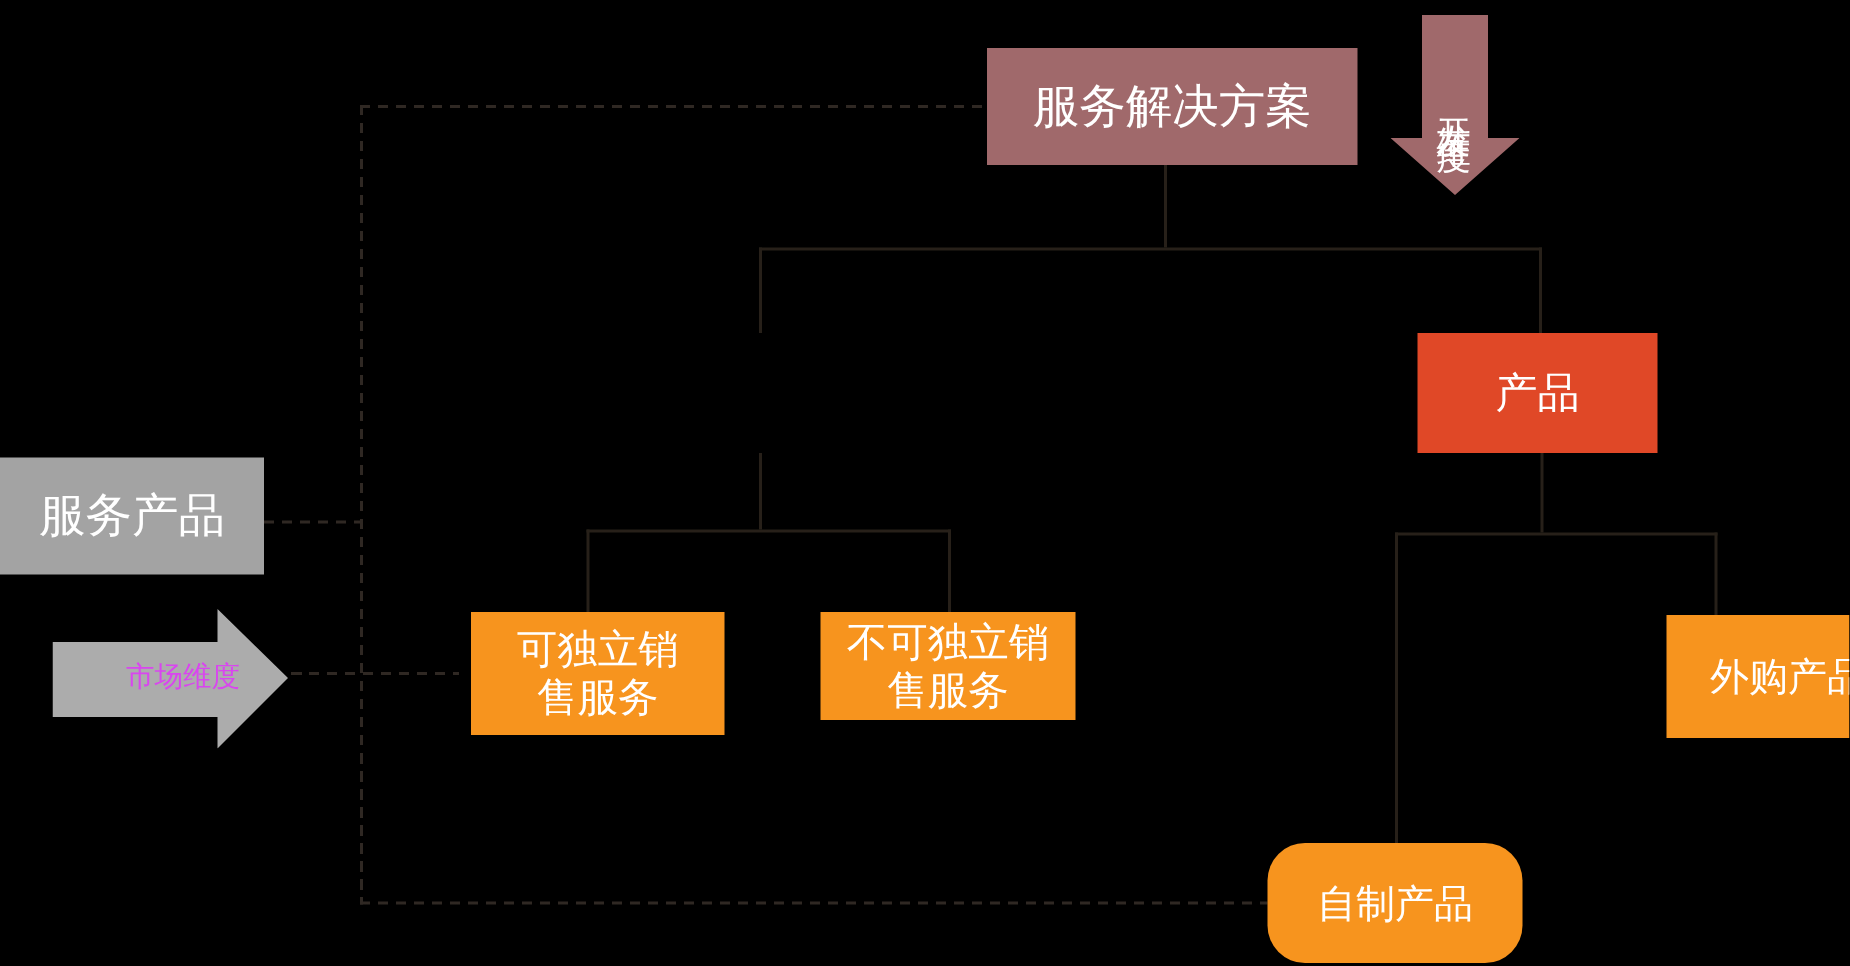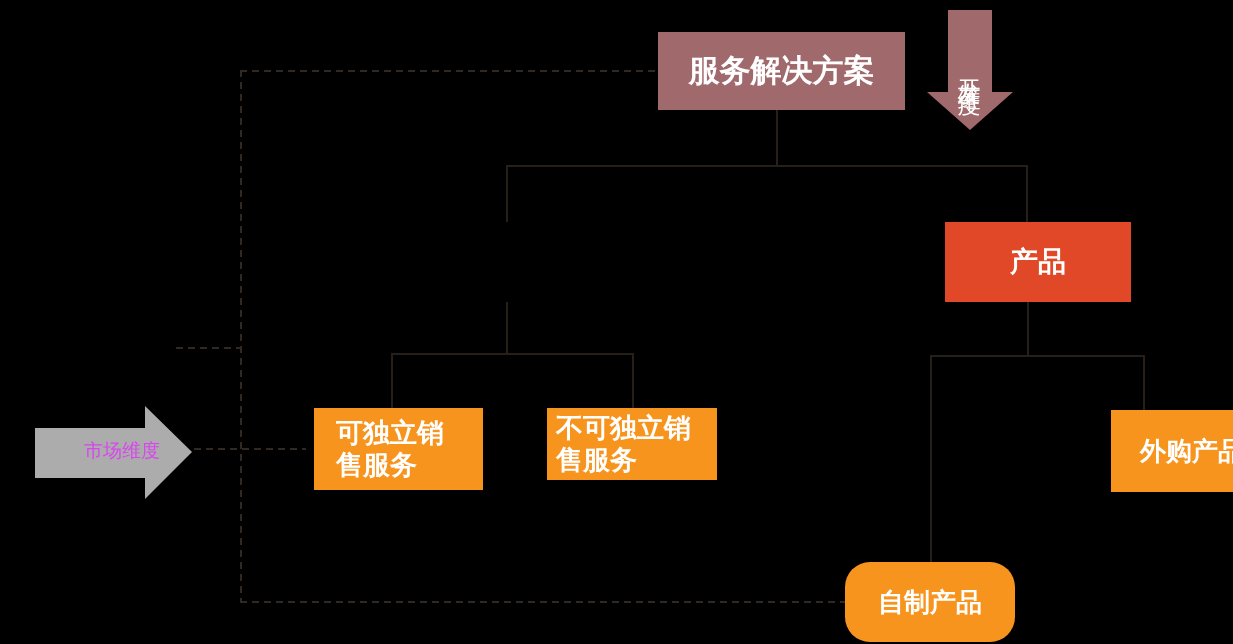--- a/index.html
+++ b/index.html
@@ -14,26 +14,26 @@
     background: #000000;
     overflow: hidden;
     font-family: "Liberation Sans", "DejaVu Sans", sans-serif;
   }
   .node {
     position: absolute;
     display: flex;
     align-items: center;
     justify-content: center;
     color: #ffffff;
+    text-align: center;
     box-sizing: border-box;
-    font-weight: bold;
   }
   .node-root        { left: 658px; top: 32px;  width: 247px; height: 78px; background: #A0696B; font-size: 31px; }
   .node-service     { left: 427px; top: 222px; width: 160px; height: 80px; background: #E04827; font-size: 28px; }
-  .node-product     { left: 945px; top: 222px; width: 186px; height: 80px; background: #E04827; font-size: 28px; }
+  .node-product     { left: 945px; top: 222px; width: 160px; height: 80px; background: #E04827; font-size: 28px; }
   .node-sellable    { left: 314px; top: 408px; width: 169px; height: 82px; background: #F7941E; font-size: 27px; padding: 0 22px; line-height: 1.2; }
   .node-nonsellable { left: 547px; top: 408px; width: 170px; height: 72px; background: #F7941E; font-size: 27px; padding: 0 9px; line-height: 1.2; }
   .node-outsourced  { left: 1063px; top: 410px; width: 162px; height: 82px; background: #F7941E; font-size: 26px; margin-left: 48px; }
   .node-selfmade    { left: 845px;  top: 562px; width: 170px; height: 80px; background: #F7941E; font-size: 26px; border-radius: 25px; }
   .node-serviceproduct { left: 0px; top: 305px; width: 176px; height: 78px; background: #A3A3A3; font-size: 31px; }
 
   
   .ln { position: absolute; background: #272019; }
   .ln-root-down      { left: 776px;  top: 110px; width: 2px;   height: 55px; }
   .ln-lvl1-h         { left: 506px;  top: 165px; width: 522px; height: 2px;  }
@@ -130,20 +130,23 @@
   </div>
 
   <div class="node node-outsourced">
     <span>外购产品</span>
   </div>
 
   <div class="node node-selfmade">
     <span>自制产品</span>
   </div>
 
+  <div class="node node-serviceproduct">
+    <span>服务产品</span>
+  </div>
 
   <svg class="arrow-svg dev-arrow-svg" width="86" height="120" viewBox="0 0 86 120">
     <polygon points="21,0 65,0 65,82 86,82 43,120 0,82 21,82" fill="#A0696B"></polygon>
   </svg>
   <div class="dev-dim-label">开发维度</div>
 
   <svg class="arrow-svg market-arrow-svg" width="157" height="93" viewBox="0 0 157 93">
     <polygon points="0,22 110,22 110,0 157,46 110,93 110,72 0,72" fill="#ACACAC"></polygon>
   </svg>
   <div class="market-dim-label">市场维度</div>

